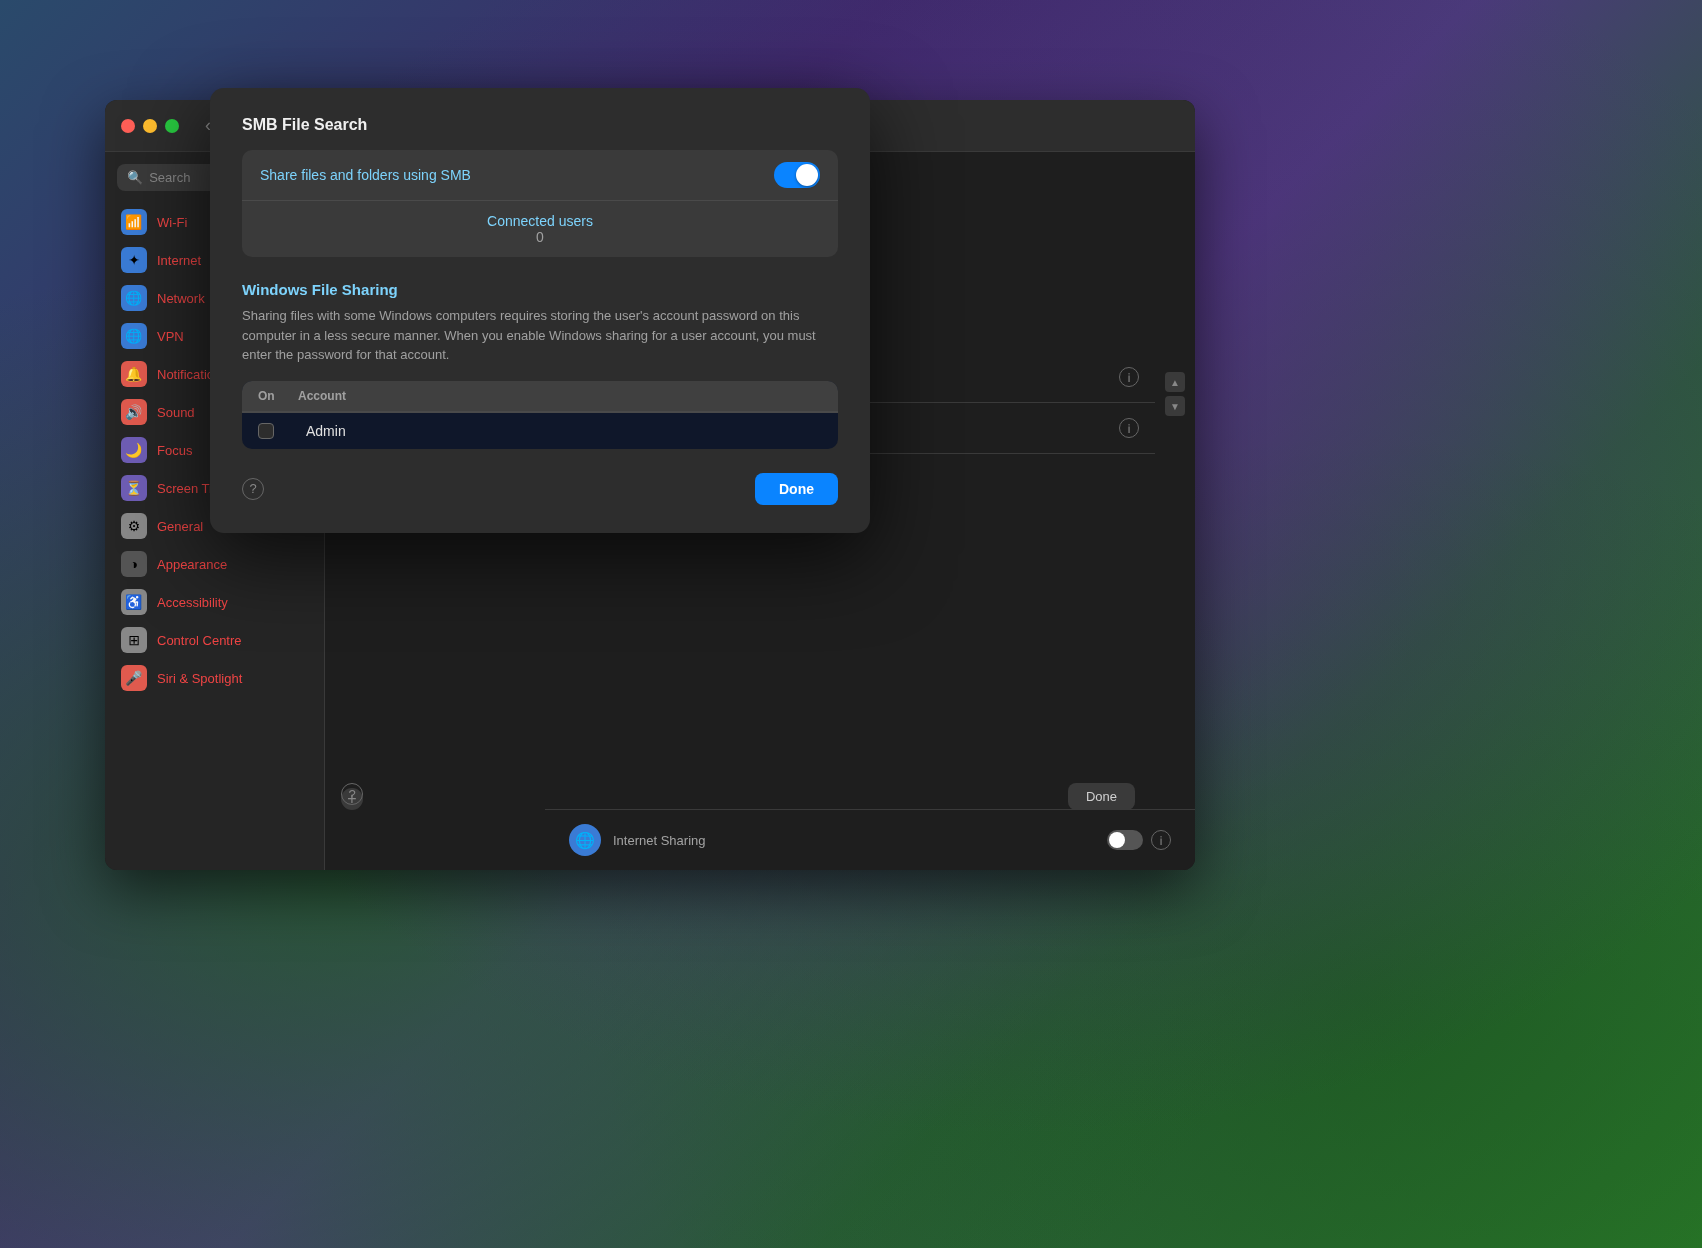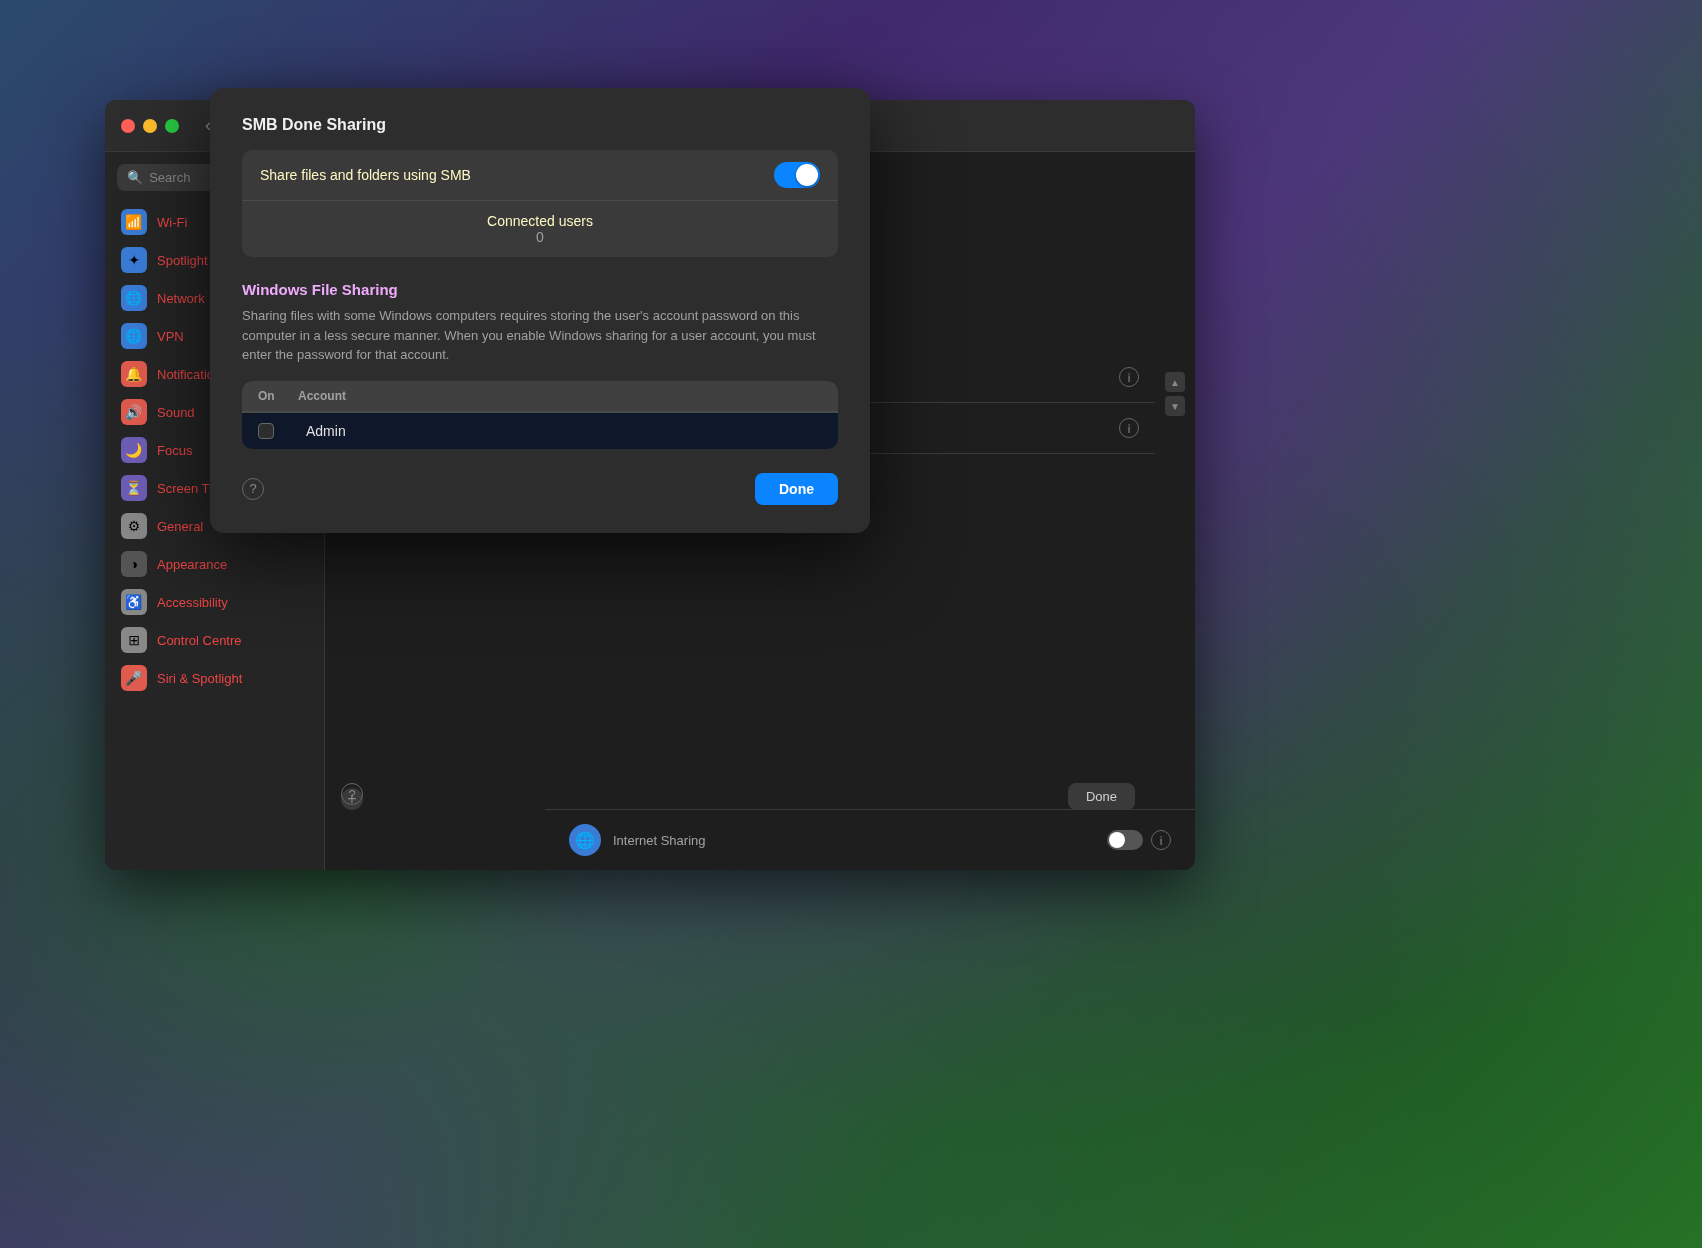--- a/index.html
+++ b/index.html
@@ -220,21 +220,21 @@
     }
 
     .settings-row + .settings-row {
       border-top: 1px solid #4a4a4a;
       flex-direction: column;
     }
 
     .settings-row-label {
       flex: 1;
       font-size: 14px;
-      color: #fef9c3;
+      color: #7dd3fc;
     }
 
     .toggle-on {
       width: 46px;
       height: 26px;
       border-radius: 13px;
       background: #0a84ff;
       position: relative;
       cursor: pointer;
       flex-shrink: 0;
@@ -254,21 +254,21 @@
 
     .settings-row-value {
       font-size: 14px;
       color: #a0a0a0;
     }
 
     
     .windows-section-title {
       font-size: 15px;
       font-weight: 700;
-      color: #f0abfc;
+      color: #7dd3fc;
       margin-bottom: 8px;
     }
 
     .windows-description {
       font-size: 13px;
       color: #a0a0a0;
       line-height: 1.5;
       margin-bottom: 16px;
     }
 
@@ -446,21 +446,21 @@
         <span class="search-icon-sidebar">🔍</span>
         <span class="search-text">Search</span>
       </div>
 
       <div class="sidebar-item">
         <div class="sidebar-icon" style="background:#3a7bd5;">📶</div>
         <span class="sidebar-label">Wi-Fi</span>
       </div>
       <div class="sidebar-item">
         <div class="sidebar-icon" style="background:#3a7bd5;">✦</div>
-        <span class="sidebar-label">Spotlight</span>
+        <span class="sidebar-label">Internet</span>
       </div>
       <div class="sidebar-item">
         <div class="sidebar-icon" style="background:#3a7bd5;">🌐</div>
         <span class="sidebar-label">Network</span>
       </div>
       <div class="sidebar-item">
         <div class="sidebar-icon" style="background:#3a7bd5;">🌐</div>
         <span class="sidebar-label">VPN</span>
       </div>
       <div class="sidebar-item">
@@ -532,21 +532,21 @@
         <span class="bottom-row-label">Internet Sharing</span>
         <div class="toggle-small"></div>
         <div class="info-btn">ℹ</div>
       </div>
     </div>
   </div>
 </div>
 
 <div class="modal">
 
-  <div class="section-title">SMB Done Sharing</div>
+  <div class="section-title">SMB File Search</div>
 
   <div class="settings-box">
     <div class="settings-row">
       <span class="settings-row-label">Share files and folders using SMB</span>
       <div class="toggle-on"></div>
     </div>
     <div class="settings-row">
       <span class="settings-row-label">Connected users</span>
       <span class="settings-row-value">0</span>
     </div>

